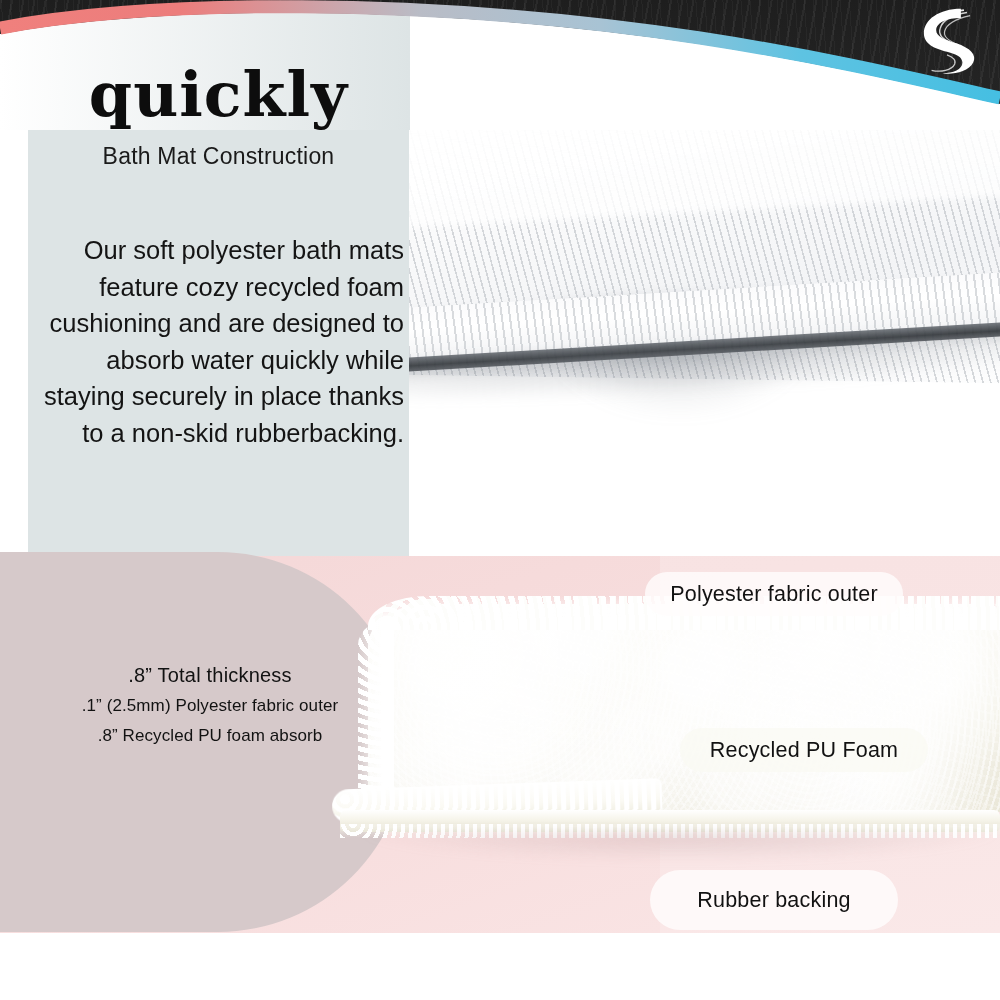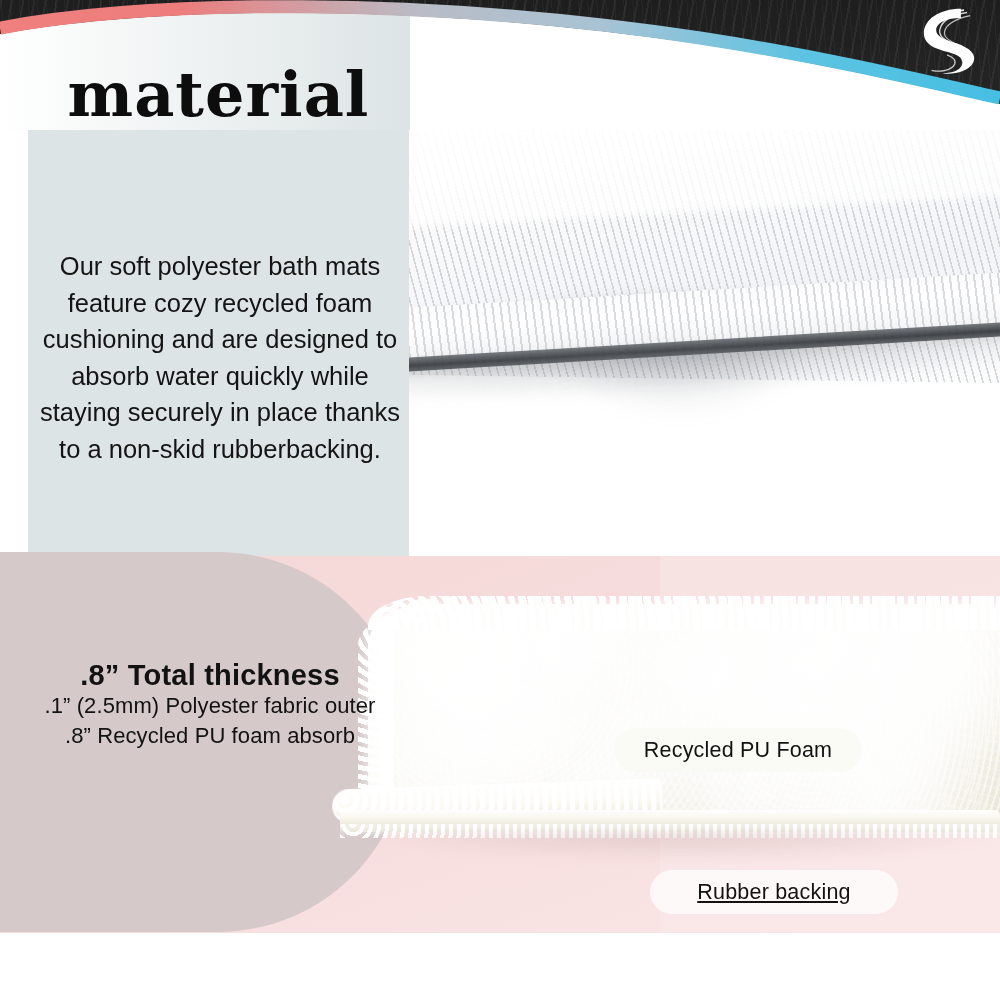--- a/index.html
+++ b/index.html
@@ -329,47 +329,47 @@
     width: 381px;
     text-align: center;
     font-size: 23px;
     color: #1a1a1a;
     letter-spacing: 0.2px;
     z-index: 5;
   }
   .body-copy {
     position: absolute;
     left: 36px;
-    top: 248px;
+    top: 232px;
     width: 368px;
-    text-align: center;
+    text-align: right;
     font-size: 25.5px;
     line-height: 36.5px;
     color: #141414;
     z-index: 5;
   }
 
   
   .spec-block {
     position: absolute;
     left: 24px;
     top: 660px;
     width: 372px;
     text-align: center;
     z-index: 5;
     color: #121212;
   }
   .spec-head {
-    font-size: 29px;
-    font-weight: bold;
+    font-size: 20px;
+    font-weight: normal;
     line-height: 31px;
     letter-spacing: 0.2px;
   }
   .spec-line {
-    font-size: 22px;
+    font-size: 17px;
     line-height: 30px;
     letter-spacing: 0.1px;
   }
 
   
   .pill {
     position: absolute;
     z-index: 7;
     border-radius: 999px;
     font-size: 21.5px;
@@ -379,29 +379,28 @@
     justify-content: center;
     letter-spacing: 0.2px;
     white-space: nowrap;
   }
   #pill-outer {
     left: 645px; top: 572px;
     width: 258px; height: 44px;
     background: rgba(255,252,252,0.80);
   }
   #pill-foam {
-    left: 614px; top: 728px;
+    left: 680px; top: 728px;
     width: 248px; height: 44px;
     background: rgba(250,249,243,0.72);
   }
   #pill-rubber {
     left: 650px; top: 870px;
-    width: 248px; height: 44px;
+    width: 248px; height: 60px;
     background: rgba(255,252,252,0.82);
-    text-decoration: underline;
   }
 </style>
 </head>
 <body>
 
 <div id="canvas">
 
   <div class="left-panel"></div>
 
   <div class="mat-photo">
@@ -455,25 +454,27 @@
   </svg>
 
   <svg class="logo" viewBox="0 0 100 96">
     <path d="M68 6 C 40 6 20 20 20 38 C 20 52 34 58 50 62 C 62 65 70 69 70 76 C 70 85 58 90 44 90 C 58 92 78 88 84 76 C 89 66 80 57 62 51 C 46 46 36 42 36 34 C 36 24 50 18 68 18 Z" fill="#ffffff"></path>
     <path d="M72 8 C 52 10 38 18 34 30 C 31 40 40 47 56 52 C 70 56 78 61 78 68" fill="none" stroke="#ffffff" stroke-width="2.2" opacity="0.9"></path>
     <path d="M76 11 C 57 14 44 21 41 32 C 38 41 47 48 62 53" fill="none" stroke="#ffffff" stroke-width="1.8" opacity="0.8"></path>
     <path d="M80 15 C 62 19 50 25 47 35 C 45 42 52 48 65 53" fill="none" stroke="#ffffff" stroke-width="1.5" opacity="0.7"></path>
     <path d="M30 86 C 42 89 56 86 60 78 C 62 73 58 69 50 66" fill="none" stroke="#ffffff" stroke-width="1.6" opacity="0.75"></path>
   </svg>
 
-  <div class="title">material</div>
+  <div class="title">quickly</div>
+  <div class="subtitle">Bath Mat Construction</div>
   <div class="body-copy">Our soft polyester bath mats feature cozy recycled foam cushioning and are designed to absorb water quickly while staying securely in place thanks to a non-skid rubberbacking.</div>
 
   <div class="spec-block">
     <div class="spec-head">.8” Total thickness</div>
     <div class="spec-line">.1” (2.5mm) Polyester fabric outer</div>
     <div class="spec-line">.8” Recycled PU foam absorb</div>
   </div>
 
+  <div class="pill" id="pill-outer">Polyester fabric outer</div>
   <div class="pill" id="pill-foam">Recycled PU Foam</div>
   <div class="pill" id="pill-rubber">Rubber backing</div>
 
 </div>
 
 </body></html>

